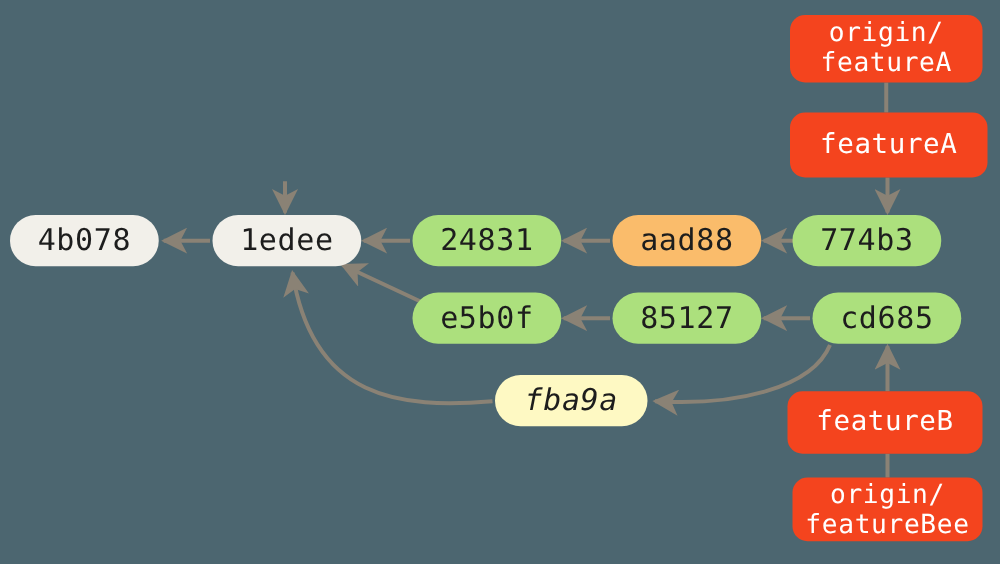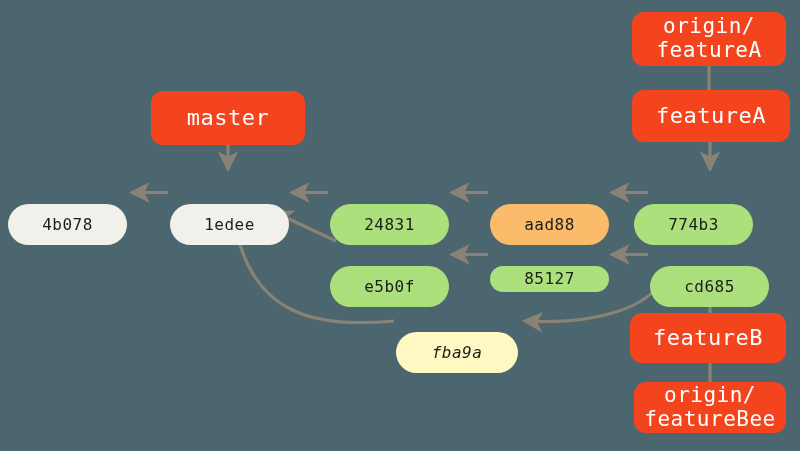--- a/index.html
+++ b/index.html
@@ -32,23 +32,22 @@
     align-items: center;
     justify-content: center;
     box-sizing: border-box;
     text-align: center;
     line-height: 1.12;
     white-space: pre-line;
   }
   .commit {
     border-radius: 999px;
     color: #1d1d1d;
-    font-size: 16px;
+    font-size: 24px;
     letter-spacing: 0.5px;
-    margin-top: 32px;
   }
   .ref {
     color: #ffffff;
     font-size: 22px;
     border-radius: 12px;
     letter-spacing: 0.5px;
   }
   .ref.two-line {
     font-size: 21px;
   }
@@ -102,33 +101,30 @@
   </div>
   <div class="node commit" style="left:490px; top:172px; width:119px; height:41px; background:#fabc6b;text-align:right;">
     <span>aad88</span>
   </div>
   <div class="node commit" style="left:634px; top:172px; width:119px; height:41px; background:#ace07d;">
     <span>774b3</span>
   </div>
   <div class="node commit" style="left:330px; top:234px; width:119px; height:41px; background:#ace07d;">
     <span>e5b0f</span>
   </div>
-  <div class="node commit" style="left:490px; top:234px; width:119px; height:26px; background:#ace07d;">
+  <div class="node commit" style="left:490px; top:234px; width:119px; height:41px; background:#ace07d;">
     <span>85127</span>
   </div>
   <div class="node commit" style="left:650px; top:234px; width:119px; height:41px; background:#ace07d;">
     <span>cd685</span>
   </div>
   <div class="node commit" style="left:396px; top:300px; width:122px; height:41px; background:#fef9c3;font-style:italic;">
     <span>fba9a</span>
   </div>
 
-  <div class="node ref" style="left:151px; top:91px; width:154px; height:54px; background:#f4441e;">
-    <span>master</span>
-  </div>
   <div class="node ref two-line" style="left:632px; top:12px; width:154px; height:54px; background:#f4441e;">
     <span>origin/
 featureA</span>
   </div>
   <div class="node ref" style="left:632px; top:90px; width:158px; height:52px; background:#f4441e;">
     <span>featureA</span>
   </div>
   <div class="node ref" style="left:630px; top:313px; width:156px; height:50px; background:#f4441e;">
     <span>featureB</span>
   </div>

